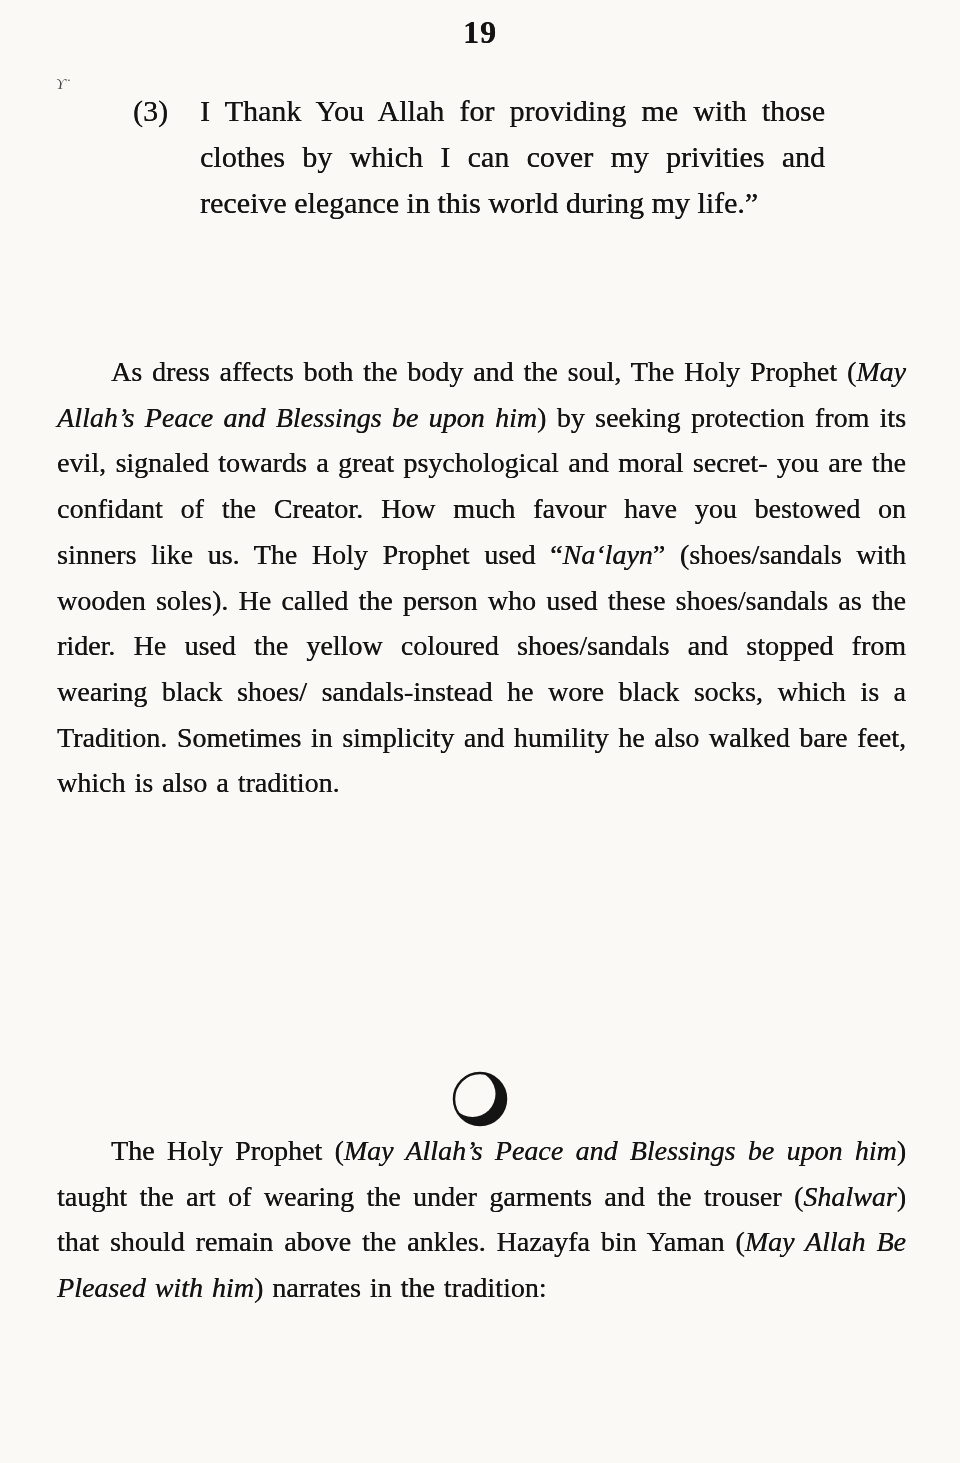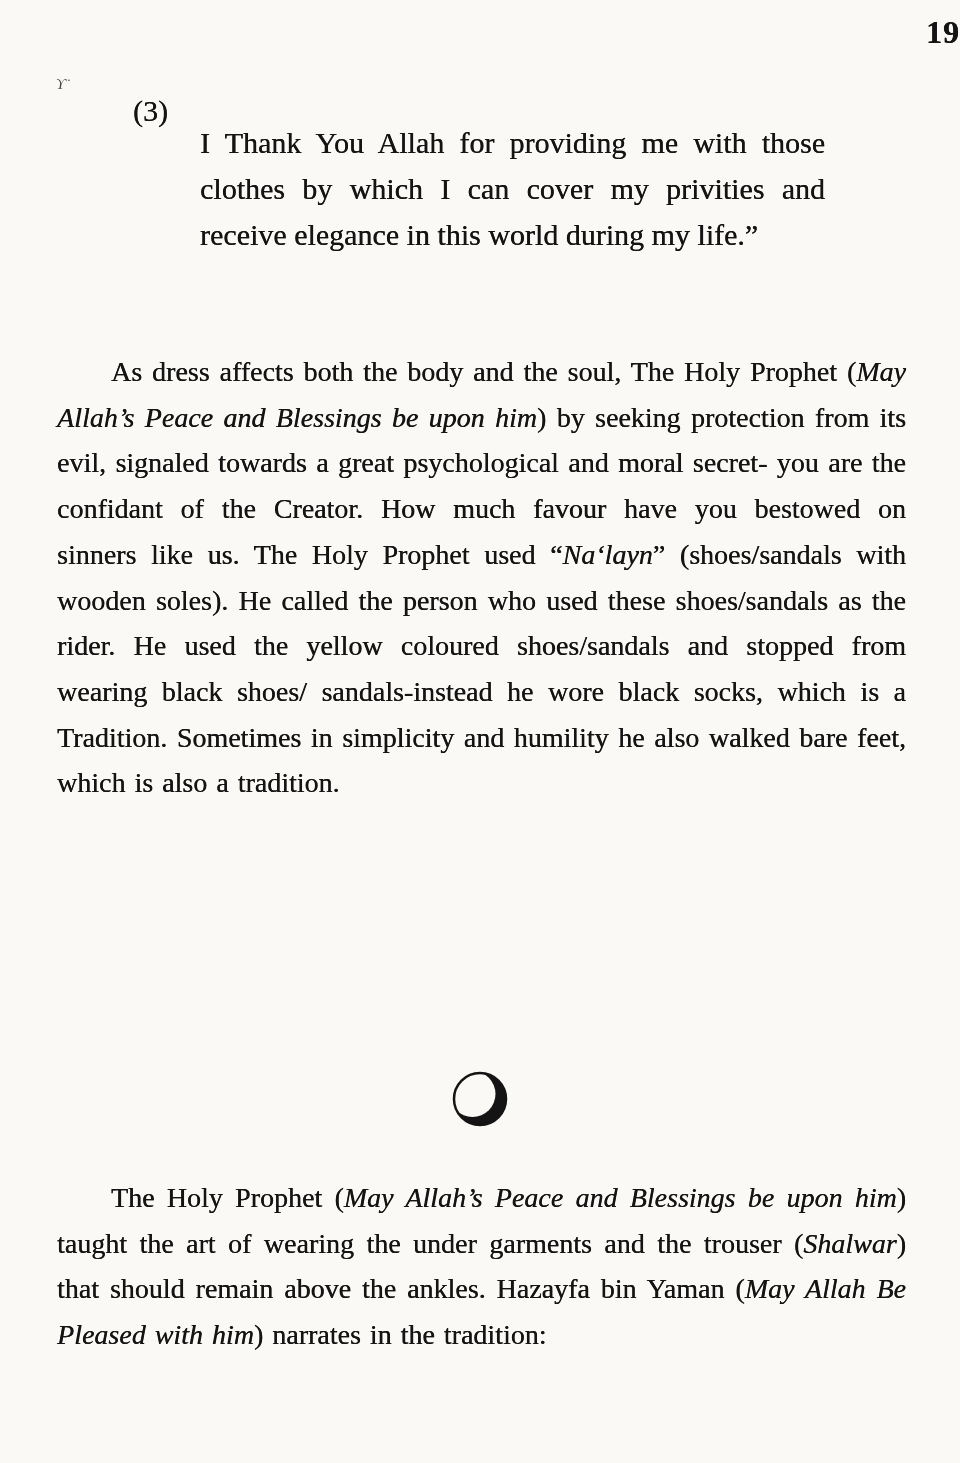--- a/index.html
+++ b/index.html
@@ -11,43 +11,43 @@
     color: #141414;
     overflow: hidden;
   }
   .page {
     position: relative;
     width: 960px; height: 1463px;
     text-shadow: 0.3px 0 0 #1a1a1a; 
   }
   .page-number {
     position: absolute; top: 14px; left: 0; width: 100%;
-    text-align: right;
+    text-align: center;
     font-size: 32px; font-weight: bold; letter-spacing: 1px;
   }
   .stray-mark {
     position: absolute; top: 76px; left: 56px;
     font-size: 15px; color: #4a4a4a; font-style: italic;
     text-shadow: none;
   }
   .hamd-item {
     position: absolute; top: 88px; left: 133px; width: 692px;
     display: flex; align-items: flex-start;
     font-size: 30px; line-height: 46px;
   }
   .hamd-item .marker { flex: none; width: 67px; }
-  .hamd-item .item-text { flex: 1; text-align: justify; margin-top: 32px; }
+  .hamd-item .item-text { flex: 1; text-align: justify; }
   .para {
     position: absolute; left: 57px; width: 849px;
     font-size: 28px; line-height: 45.7px;
     text-align: justify; text-indent: 54px;
     word-spacing: 2px;
   }
   .para-1 { top: 349px; }
-  .para-2 { top: 1175px; }
+  .para-2 { top: 1128px; }
   .ornament-row {
     position: absolute; top: 1070px; left: 0; width: 100%;
     display: flex; justify-content: center;
   }
   .ornament-row svg { display: block; }
   .it { font-style: italic; }
 </style>
 </head>
 <body>
 

